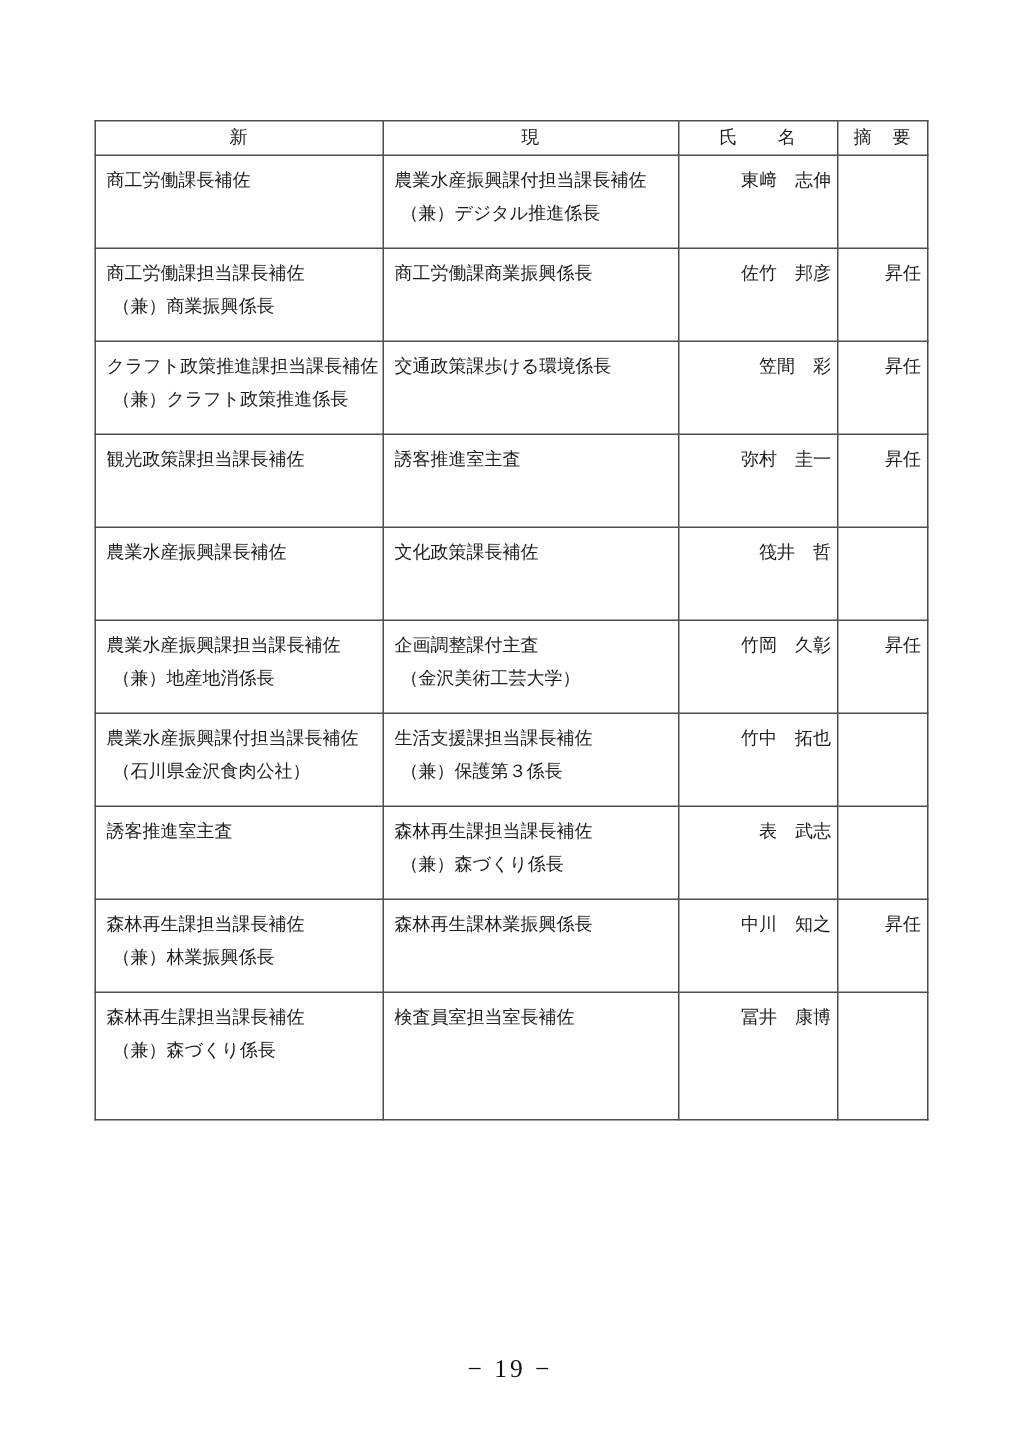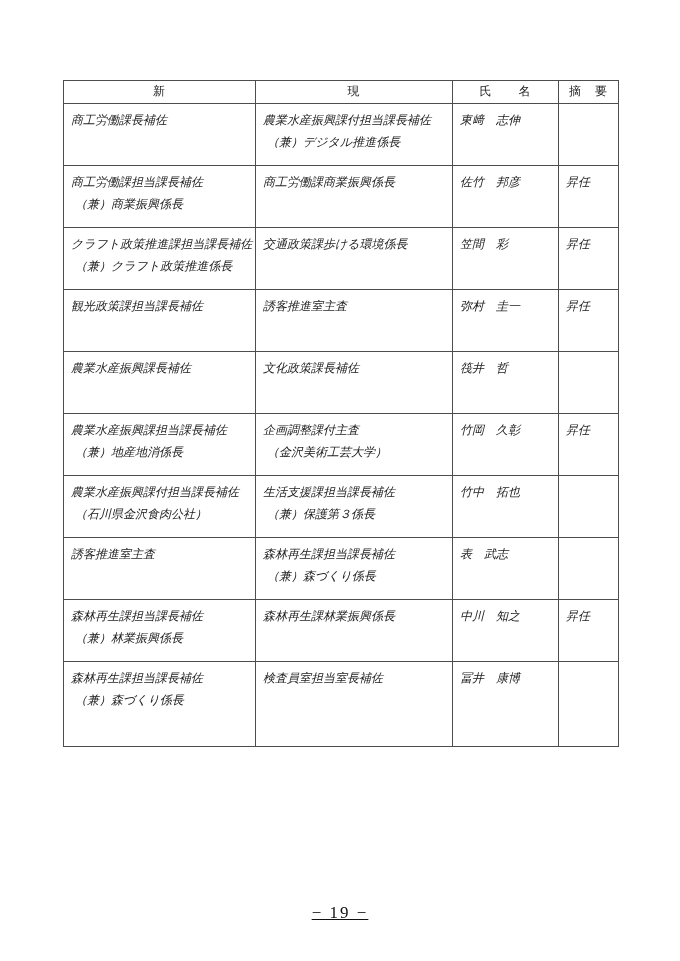--- a/index.html
+++ b/index.html
@@ -48,43 +48,42 @@
     letter-spacing: 1px;
   }
   table.personnel tbody tr {
     height: 62px;
   }
   table.personnel tbody tr:last-child {
     height: 85px;
   }
   table.personnel tbody td {
     padding: 5px 4px 0 7px;
-    font-style: italic;
   }
   .cell-line {
     line-height: 22px;
     white-space: nowrap;
   }
   .cell-line.line2 {
     padding-left: 4px;
   }
   .name-text, .note-text {
     line-height: 22px;
     white-space: nowrap;
+    text-align: right;
   }
   .page-number {
     position: absolute;
     left: 0;
     top: 903px;
     width: 100%;
     text-align: center;
     font-size: 17px;
     letter-spacing: 2px;
     color: #111111;
-    text-decoration: underline;
   }
 </style>
 </head>
 <body>
 
 <div class="sheet">
 
   <table class="personnel">
     <colgroup>
       <col class="c-new">

